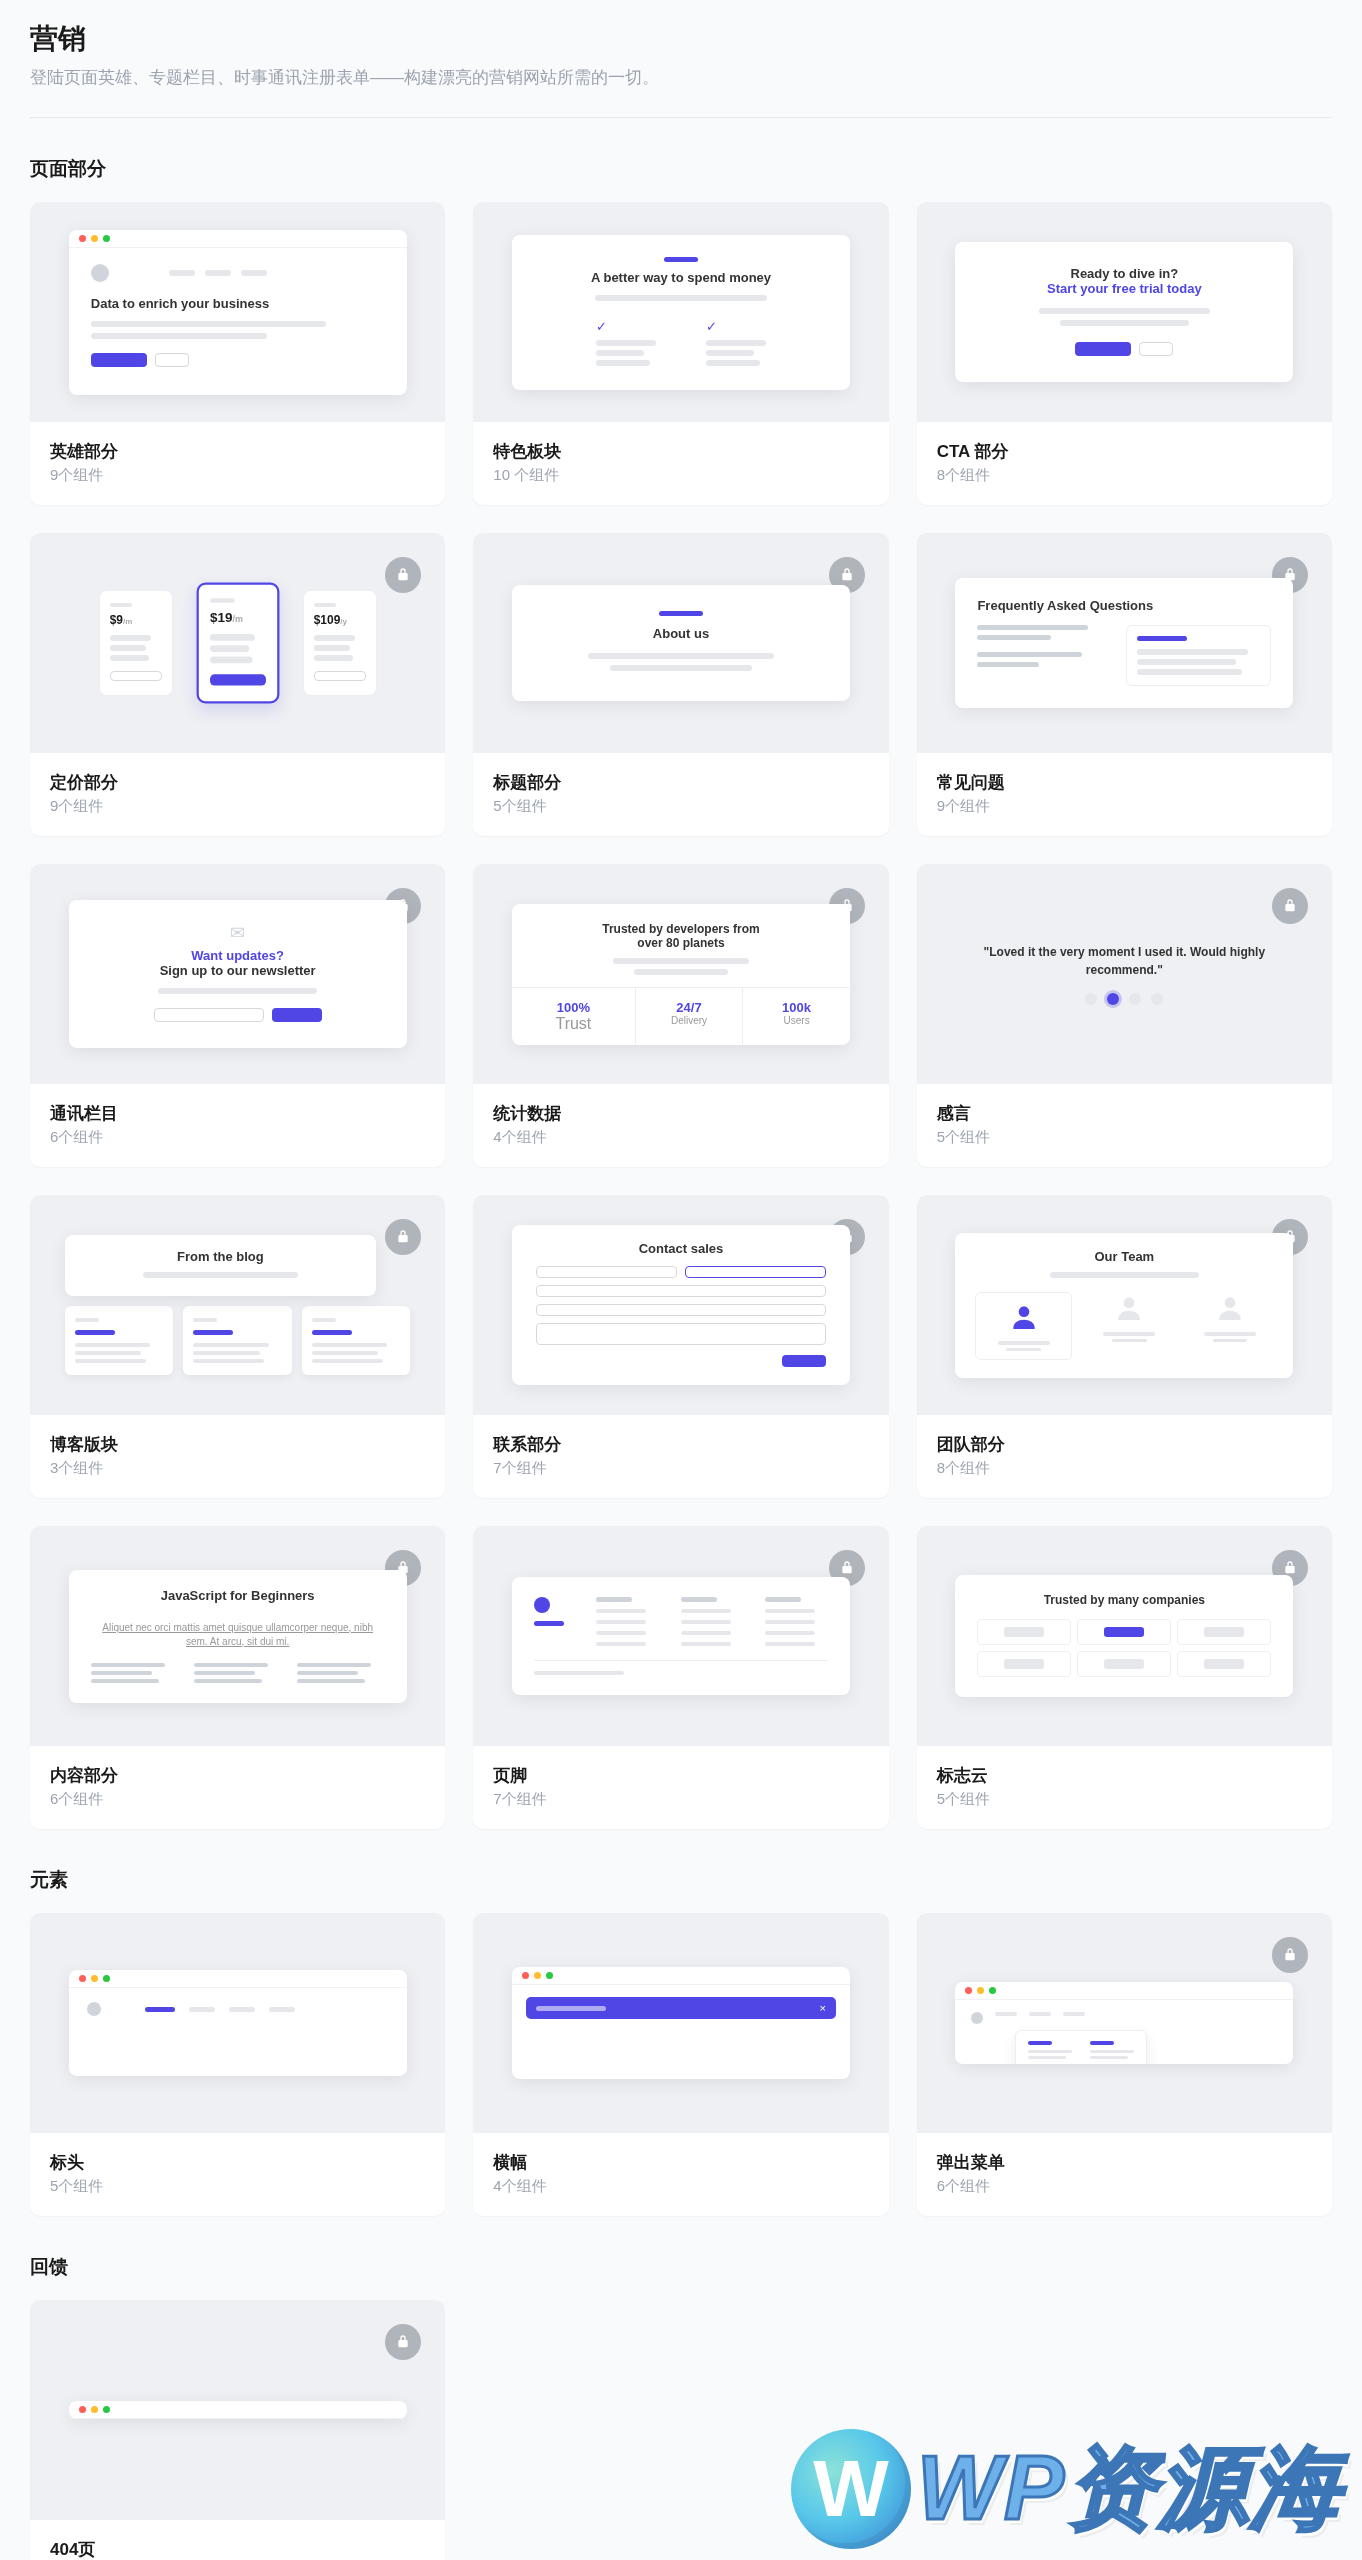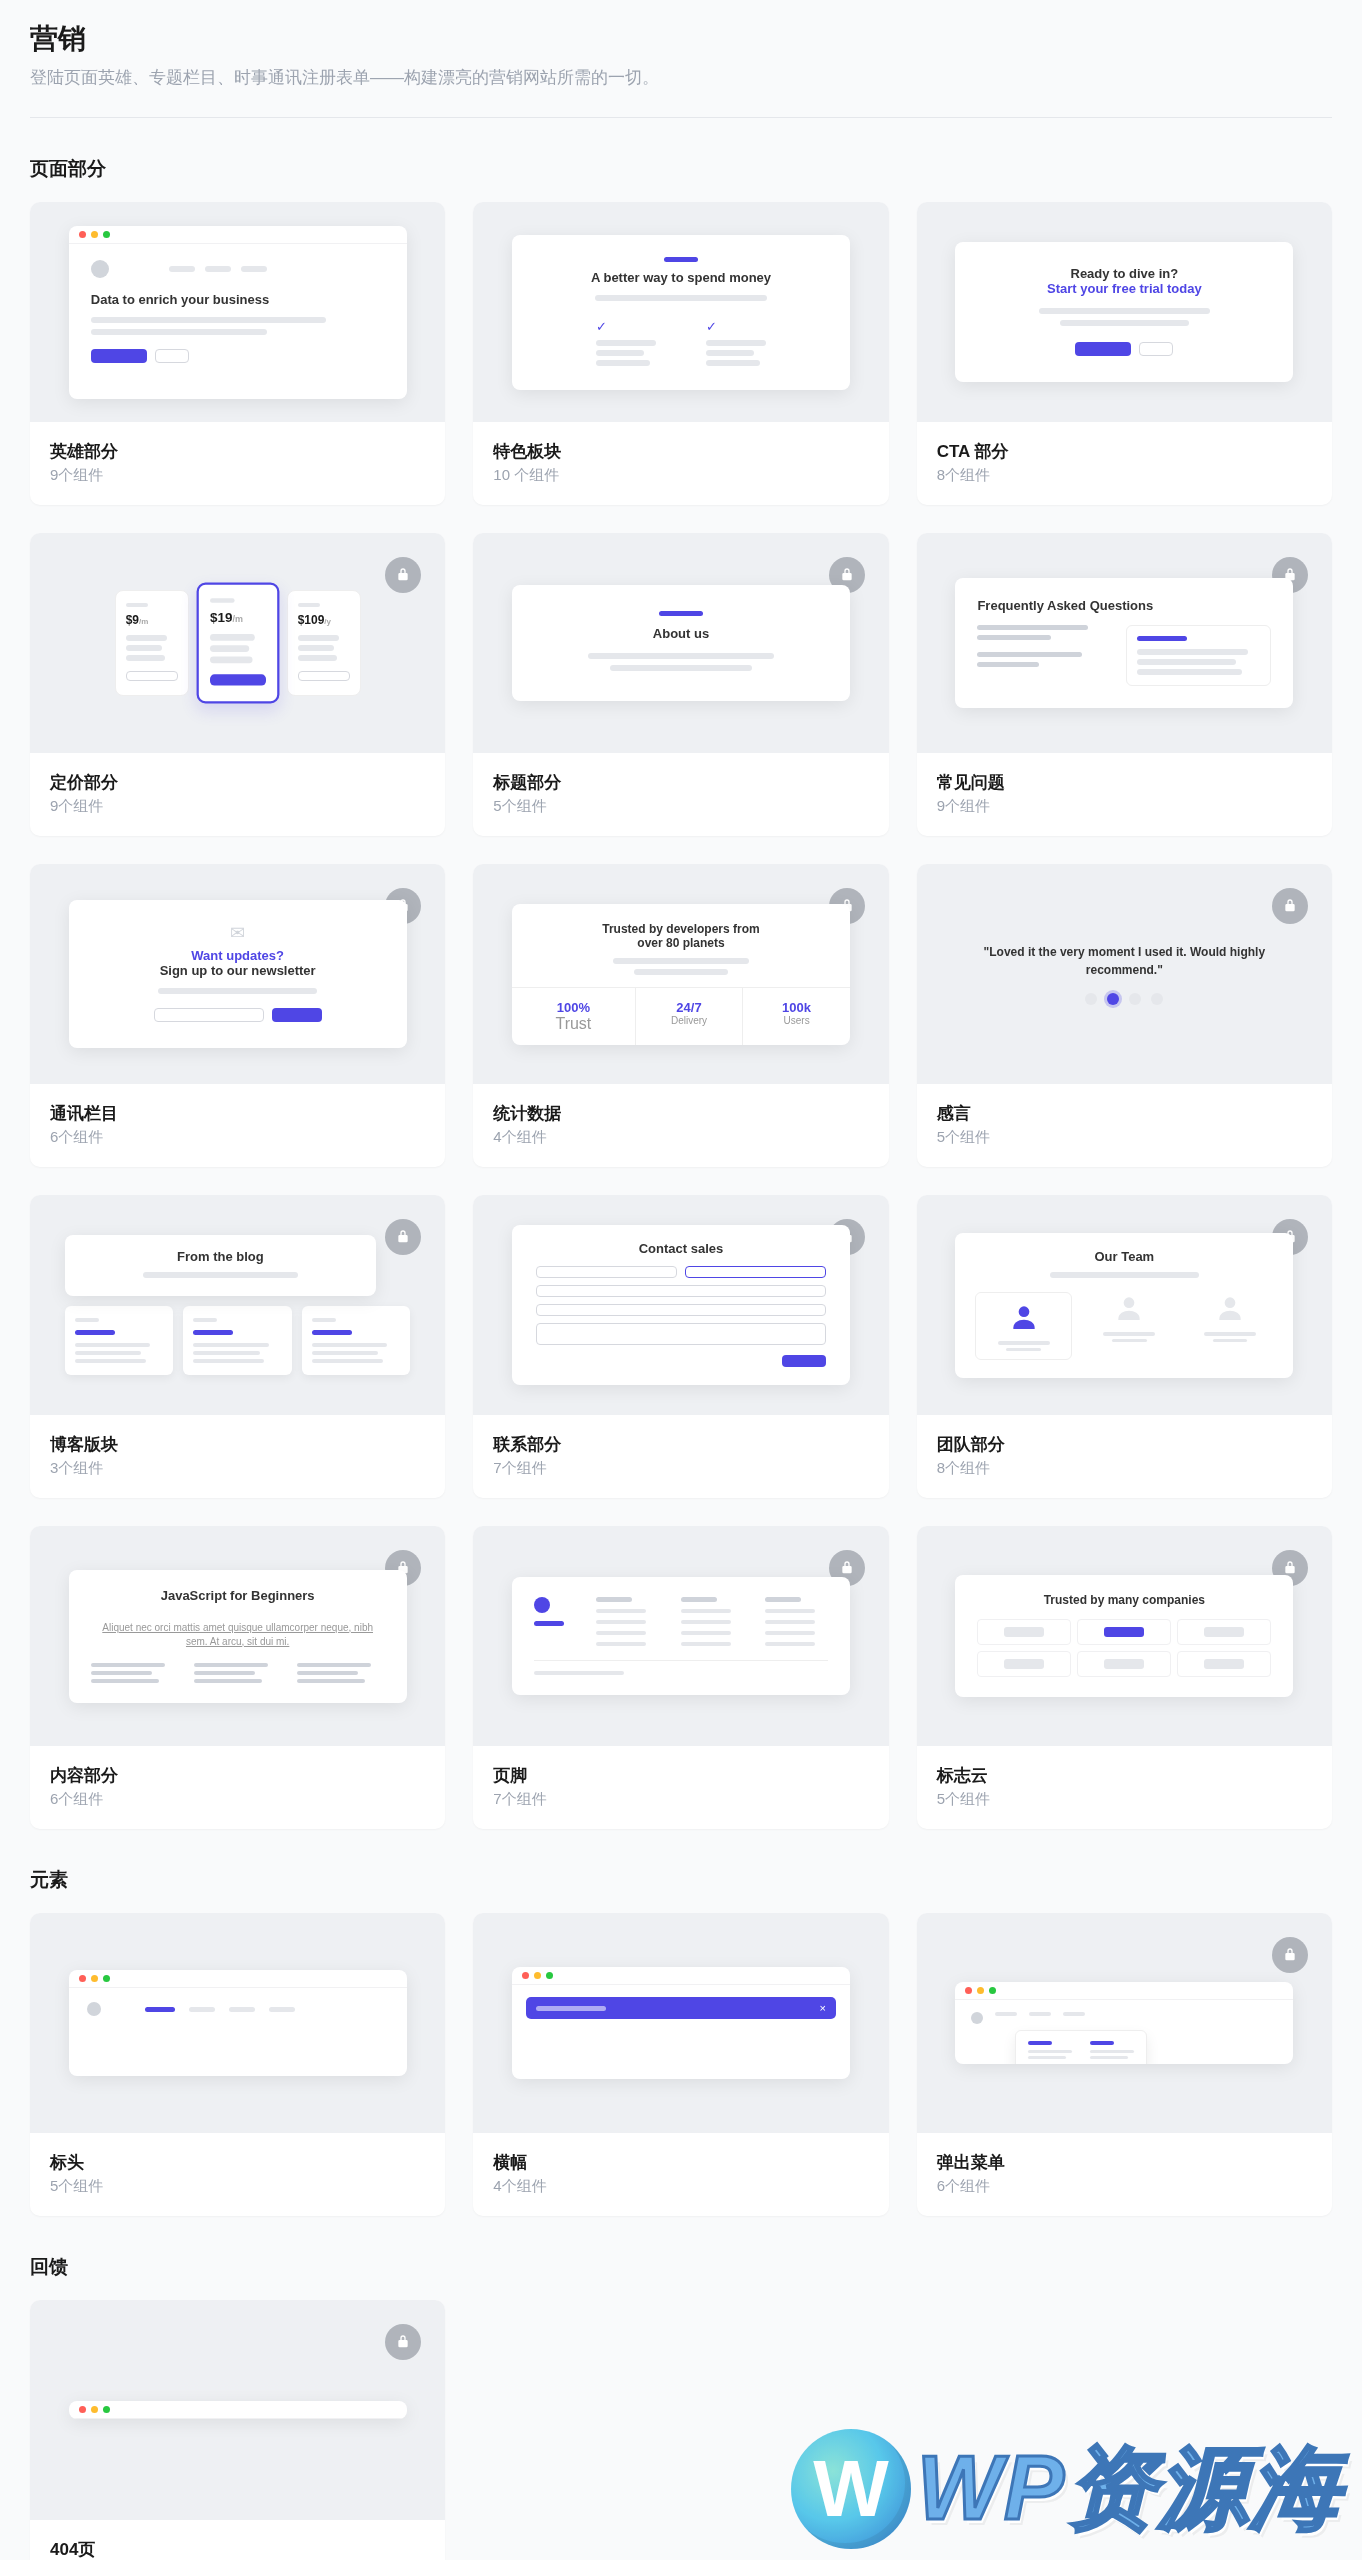--- a/index.html
+++ b/index.html
@@ -111,21 +111,21 @@
     <div class="grid">
       <div class="card">
       <div class="card-preview">
 
         <div class="frame">
             <div class="frame-bar">
               <span class="dot d-r"></span>
               <span class="dot d-y"></span>
               <span class="dot d-g"></span>
             </div>
-    <div style="padding:16px 22px 36px;">
+    <div style="padding:16px 22px 28px;">
       <div style="display:flex;align-items:center;gap:60px;margin-bottom:14px;">
                 <div class="avatar"></div>
         <div style="display:flex;gap:10px;">
                   <div class="line" style="width:26px;"></div>
                   <div class="line" style="width:26px;"></div>
                   <div class="line" style="width:26px;"></div>
                 </div>
               </div>
       <div class="pv-text" style="text-align:left;">Data to enrich your business</div>
       <div class="line" style="width:80%;margin-top:10px;"></div>
@@ -189,21 +189,21 @@
         <div class="card-sub">8个组件</div>
       </div>
       </div>
       <div class="card">
       <div class="card-preview">
         <div class="lock">
             <svg viewBox="0 0 24 24">
               <path d="M12 2a4 4 0 0 0-4 4v3H7a2 2 0 0 0-2 2v7a2 2 0 0 0 2 2h10a2 2 0 0 0 2-2v-7a2 2 0 0 0-2-2h-1V6a4 4 0 0 0-4-4zm-2 4a2 2 0 1 1 4 0v3h-4V6z"></path>
             </svg>
           </div>
-        <div style="display:flex;gap:12px;align-items:center;">
+        <div style="display:flex;gap:28px;align-items:center;">
     <div style="background:#fff;border-radius:8px;border:1px solid #eee;padding:12px 10px 14px;width:74px;">
       <div class="line" style="width:22px;height:4px;margin-bottom:6px;"></div>
       <div style="font-size:12px;font-weight:700;">$9<span style="font-size:8px;color:#aaa;">/m</span></div>
       <div class="line" style="width:80%;margin-top:8px;"></div>
               <div class="line" style="width:70%;margin-top:4px;"></div>
               <div class="line" style="width:75%;margin-top:4px;"></div>
       <div class="btn-o" style="width:100%;height:10px;margin-top:10px;"></div>
             </div>
             <div style="background:#fff;border-radius:8px;border:2px solid #4f46e5;padding:12px 10px 14px;width:74px;transform:scale(1.12);box-shadow:0 6px 14px rgba(79,70,229,0.15);">
       <div class="line" style="width:22px;height:4px;margin-bottom:6px;"></div>

